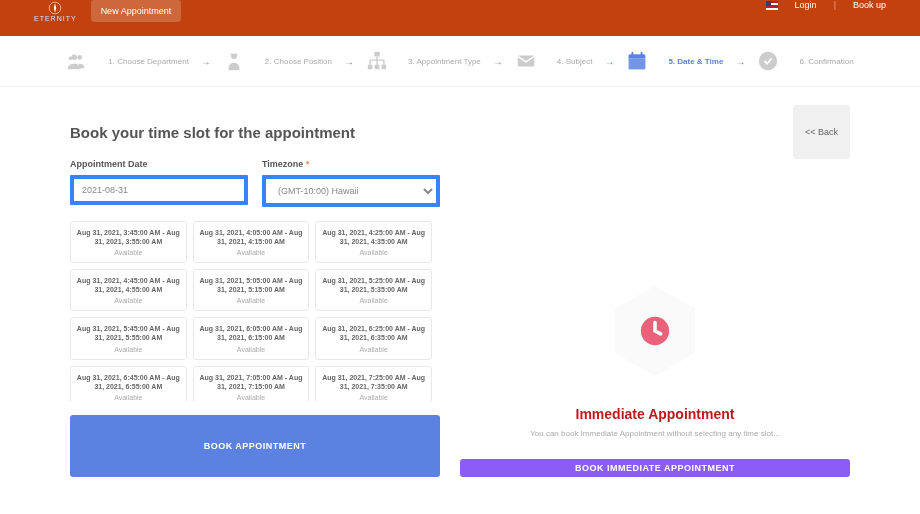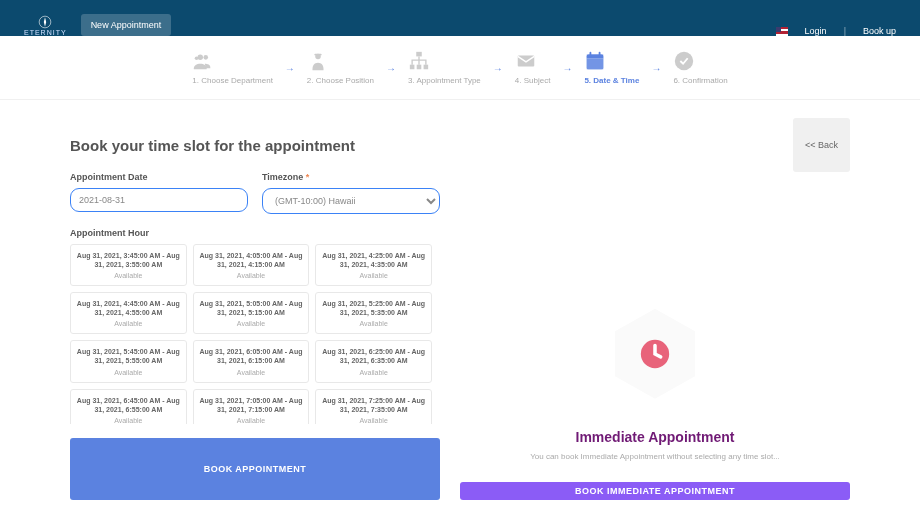--- a/index.html
+++ b/index.html
@@ -1,60 +1,60 @@
 <!DOCTYPE html>
 <html><head>
 <meta charset="utf-8">
 <style>
 *{margin:0;padding:0;box-sizing:border-box;font-family:Arial,Helvetica,sans-serif}
 body{background:#fff;font-size:10px;color:#555}
-.topbar{background:#0c4a6e;height:36px;display:flex;align-items:flex-end;padding:0 24px;justify-content:space-between}
+.topbar{background:#c2410c;height:36px;display:flex;align-items:flex-start;padding:0 34px;justify-content:space-between}
 .topbar-left{display:flex;align-items:center;gap:14px}
 .logo{display:flex;flex-direction:column;align-items:center;gap:0;color:#fff}
 .logo-icon{width:14px;height:14px}
 .logo-text{font-size:7px;letter-spacing:1px;color:#cfe0ff}
 .new-appt{background:rgba(255,255,255,0.2);color:#fff;border:none;padding:6px 10px;border-radius:3px;font-size:9px;cursor:pointer}
 .topbar-right{display:flex;align-items:center;gap:17px;color:#fff;font-size:9px}
 .topbar-right span{cursor:pointer}
 .flag{width:12px;height:9px;background:linear-gradient(to bottom,#b22234 25%,#fff 25%,#fff 50%,#b22234 50%,#b22234 75%,#fff 75%);display:inline-block;position:relative}
 .flag::before{content:"";position:absolute;left:0;top:0;width:5px;height:5px;background:#3c3b6e}
 .divider{color:rgba(255,255,255,0.5)}
 .steps{background:#fff;border-bottom:1px solid #f0f0f0;padding:14px 0}
 .steps-inner{display:flex;justify-content:center;align-items:center;gap:12px}
-.step{display:flex;flex-direction:column;align-items:flex-start;gap:4px}
+.step{display:flex;flex-direction:row;align-items:center;gap:20px}
 .step-icon{width:22px;height:22px;display:flex;align-items:center;justify-content:center}
 .step-label{font-size:8px;color:#aaa}
 .step.active .step-label{color:#5b82e0;font-weight:bold}
 .step.active svg{fill:#5b82e0}
 .arrow{color:#5b82e0;font-size:10px;font-weight:bold}
 .main{padding:18px 70px 30px}
 .heading-row{display:flex;justify-content:space-between;align-items:center;}
 .heading{font-size:15px;font-weight:bold;color:#555}
 .back-btn{background:#f0f0f0;border:none;padding:22px 12px;border-radius:3px;font-size:9px;color:#666;cursor:pointer}
 .content{display:flex;gap:20px}
 .left-col{flex:1;max-width:370px}
 .right-col{flex:1;display:flex;flex-direction:column;align-items:center;justify-content:flex-end;padding-top:30px}
 .form-row{display:flex;gap:14px;margin-bottom:14px}
 .form-group{flex:1;display:flex;flex-direction:column;gap:6px}
 .form-label{font-size:9px;font-weight:bold;color:#555}
 .req{color:#e85}
-.form-input,.form-select{border:1px solid #3b82f6;border-radius:9px;padding:6px 8px;font-size:9px;color:#888;background:#fff;width:100%}
+.form-input,.form-select{border:4px solid #3b82f6;border-radius:1px;padding:6px 8px;font-size:9px;color:#888;background:#fff;width:100%}
 .section-label{font-size:9px;font-weight:bold;color:#555;margin-bottom:6px}
 .slots-wrap{position:relative}
 .slots{display:grid;grid-template-columns:repeat(3,1fr);gap:6px;max-height:180px;overflow-y:auto;padding-right:8px}
 .slots::-webkit-scrollbar{width:8px}
 .slots::-webkit-scrollbar-track{background:#f4f4f4;border-radius:4px}
 .slots::-webkit-scrollbar-thumb{background:#ccc;border-radius:4px}
 .slot{border:1px solid #e8e8e8;border-radius:3px;padding:6px 4px;text-align:center;cursor:pointer;background:#fff}
 .slot-time{font-size:7px;font-weight:bold;color:#666;line-height:1.3}
 .slot-status{font-size:7px;color:#aaa;margin-top:3px}
 .book-btn{width:100%;background:#5b82e0;color:#fff;border:none;padding:26px;border-radius:3px;font-size:9px;font-weight:bold;letter-spacing:0.5px;margin-top:14px;cursor:pointer}
 .hex{width:80px;height:90px;background:#fafafa;clip-path:polygon(50% 0%,100% 25%,100% 75%,50% 100%,0% 75%,0% 25%);display:flex;align-items:center;justify-content:center;margin-bottom:30px}
 .clock-icon{width:34px;height:34px}
-.immediate-title{font-size:14px;font-weight:bold;color:#701a75;margin-bottom:6px}
+.immediate-title{font-size:14px;font-weight:bold;color:#b91c1c;margin-bottom:6px}
 .immediate-sub{font-size:8px;color:#aaa;text-align:center;margin-bottom:20px;max-width:300px;line-height:1.4}
 .immediate-btn{width:100%;background:#8b5cf6;color:#fff;border:none;padding:4px;border-radius:3px;font-size:9px;font-weight:bold;letter-spacing:0.5px;cursor:pointer}
 </style>
 </head>
 <body>
 
 <div class="topbar">
   <div class="topbar-left">
     <div class="logo">
       <svg class="logo-icon" viewBox="0 0 24 24" fill="#fff">
@@ -162,21 +162,20 @@
           <input class="form-input" value="2021-08-31" style="">
         </div>
         <div class="form-group">
           <label class="form-label"><span>Timezone</span> <span class="req">*</span></label>
           <select class="form-select">
             <option>(GMT-10:00) Hawaii</option>
           </select>
         </div>
       </div>
 
-      <div class="section-label">Appointment Hour</div>
       <div class="slots-wrap">
         <div class="slots" id="slots-container">
             <div class="slot">
               <div class="slot-time">Aug 31, 2021, 3:45:00 AM - Aug 31, 2021, 3:55:00 AM</div>
               <div class="slot-status">Available</div>
             </div>
             <div class="slot">
               <div class="slot-time">Aug 31, 2021, 4:05:00 AM - Aug 31, 2021, 4:15:00 AM</div>
               <div class="slot-status">Available</div>
             </div>

